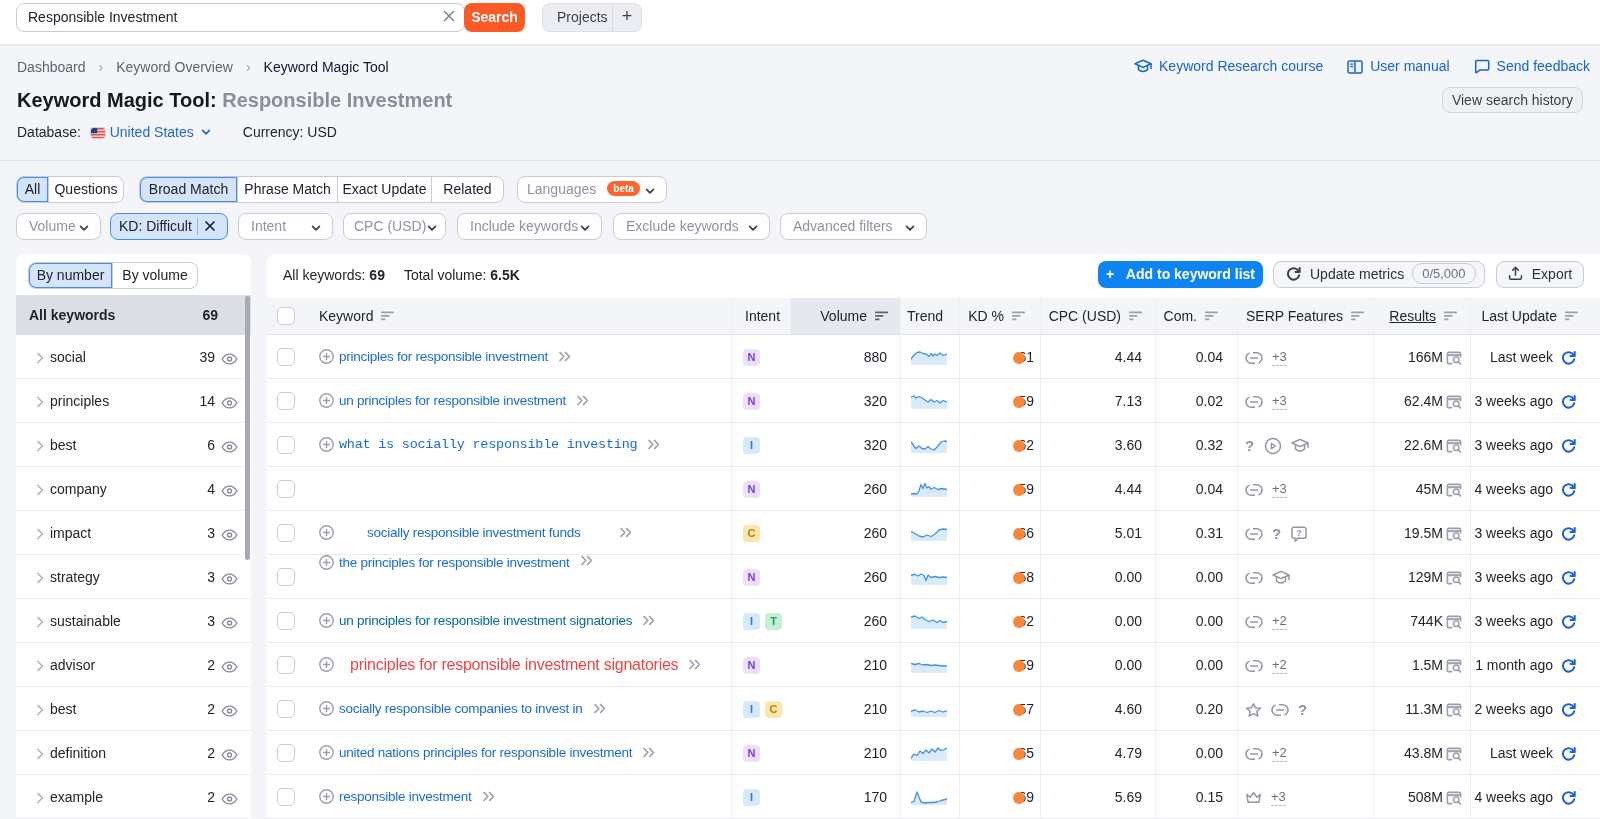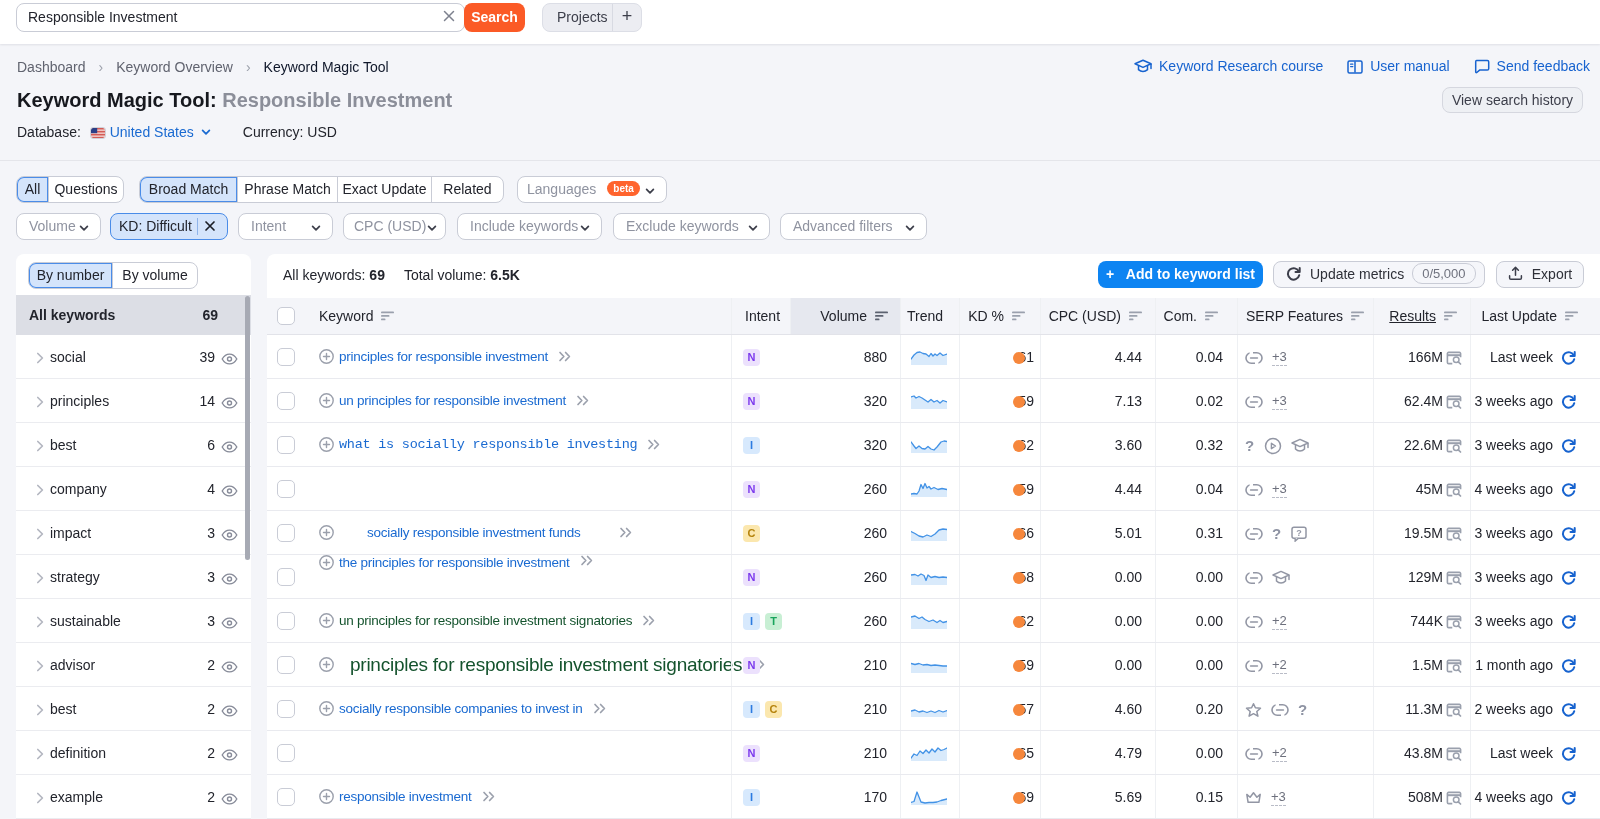--- a/index.html
+++ b/index.html
@@ -691,21 +691,21 @@
 </div>
 <div class="row" style="top:599px;">
 <span class="cb" style="left:10px;top:13px;"></span>
 <div style="position:absolute;left:52px;top:0;height:43px;display:flex;align-items:center;">
       <span style="display:flex;">
         <svg width="15" height="15" viewBox="0 0 15 15" fill="none">
           <circle cx="7.5" cy="7.5" r="6.7" stroke="#9ba0ac" stroke-width="1.4"></circle>
           <path d="M7.5 4.5 V10.5 M4.5 7.5 H10.5" stroke="#9ba0ac" stroke-width="1.4" stroke-linecap="round"></path>
         </svg>
       </span>
-      <span style="color:#14532d;margin-left:5px;font-size:13.5px;letter-spacing:-0.25px;">un principles for responsible investment signatories</span>
+      <span style="color:#0369a1;margin-left:5px;font-size:13.5px;letter-spacing:-0.25px;">un principles for responsible investment signatories</span>
       <span style="display:flex;margin-left:10px;">
         <svg width="14" height="11" viewBox="0 0 14 11" fill="none">
           <path d="M2 1.5 L5.8 5.5 L2 9.5 M7.6 1.5 L11.4 5.5 L7.6 9.5" stroke="#9ba0ac" stroke-width="1.7" stroke-linecap="round" stroke-linejoin="round"></path>
         </svg>
       </span>
     </div>
 <span class="badge" style="left:476px;background:#d7e9fd;color:#2c7be0;">I</span>
 <span class="badge" style="left:498px;background:#c8efd4;color:#18a45c;">T</span>
 <span class="vol">260</span>
 <span class="spark"><svg width="36" height="16" viewBox="0 0 36 16" fill="none">
@@ -750,21 +750,21 @@
 </div>
 <div class="row" style="top:643px;">
 <span class="cb" style="left:10px;top:13px;"></span>
 <div style="position:absolute;left:52px;top:0;height:43px;display:flex;align-items:center;">
       <span style="display:flex;">
         <svg width="15" height="15" viewBox="0 0 15 15" fill="none">
           <circle cx="7.5" cy="7.5" r="6.7" stroke="#9ba0ac" stroke-width="1.4"></circle>
           <path d="M7.5 4.5 V10.5 M4.5 7.5 H10.5" stroke="#9ba0ac" stroke-width="1.4" stroke-linecap="round"></path>
         </svg>
       </span>
-      <span style="color:#14532d;margin-left:16px;font-size:19px;letter-spacing:-0.25px;">principles for responsible investment signatories</span>
+      <span style="color:#ef4444;margin-left:16px;font-size:16px;letter-spacing:-0.25px;">principles for responsible investment signatories</span>
       <span style="display:flex;margin-left:10px;">
         <svg width="14" height="11" viewBox="0 0 14 11" fill="none">
           <path d="M2 1.5 L5.8 5.5 L2 9.5 M7.6 1.5 L11.4 5.5 L7.6 9.5" stroke="#9ba0ac" stroke-width="1.7" stroke-linecap="round" stroke-linejoin="round"></path>
         </svg>
       </span>
     </div>
 <span class="badge" style="left:476px;background:#ece1fd;color:#7c3aed;">N</span>
 <span class="vol">210</span>
 <span class="spark"><svg width="36" height="16" viewBox="0 0 36 16" fill="none">
         <path d="M0 6.5 L4 7.5 L8 6.5 L12 8 L16 7.5 L20 8.5 L24 8 L28 8.5 L32 9 L36 9 L36 16 L0 16 Z" fill="#d9eafb"></path>
@@ -867,20 +867,34 @@
 <span class="coldiv" style="left:633px;"></span>
 <span class="coldiv" style="left:692px;"></span>
 <span class="coldiv" style="left:773px;"></span>
 <span class="coldiv" style="left:888px;"></span>
 <span class="coldiv" style="left:970px;"></span>
 <span class="coldiv" style="left:1106px;"></span>
 <span class="coldiv" style="left:1203px;"></span>
 </div>
 <div class="row" style="top:731px;">
 <span class="cb" style="left:10px;top:13px;"></span>
+<div style="position:absolute;left:52px;top:0;height:43px;display:flex;align-items:center;">
+      <span style="display:flex;">
+        <svg width="15" height="15" viewBox="0 0 15 15" fill="none">
+          <circle cx="7.5" cy="7.5" r="6.7" stroke="#9ba0ac" stroke-width="1.4"></circle>
+          <path d="M7.5 4.5 V10.5 M4.5 7.5 H10.5" stroke="#9ba0ac" stroke-width="1.4" stroke-linecap="round"></path>
+        </svg>
+      </span>
+      <span style="color:#1a6ad1;margin-left:5px;font-size:13.5px;letter-spacing:-0.25px;">united nations principles for responsible investment</span>
+      <span style="display:flex;margin-left:10px;">
+        <svg width="14" height="11" viewBox="0 0 14 11" fill="none">
+          <path d="M2 1.5 L5.8 5.5 L2 9.5 M7.6 1.5 L11.4 5.5 L7.6 9.5" stroke="#9ba0ac" stroke-width="1.7" stroke-linecap="round" stroke-linejoin="round"></path>
+        </svg>
+      </span>
+    </div>
 <span class="badge" style="left:476px;background:#ece1fd;color:#7c3aed;">N</span>
 <span class="vol">210</span>
 <span class="spark"><svg width="36" height="16" viewBox="0 0 36 16" fill="none">
         <path d="M0 13 L3 9 L6 10.5 L9 6 L12 8.5 L15 5 L18 8 L21 4 L24 7 L27 3 L30 5.5 L33 4.5 L36 3 L36 16 L0 16 Z" fill="#d9eafb"></path>
         <path d="M0 13 L3 9 L6 10.5 L9 6 L12 8.5 L15 5 L18 8 L21 4 L24 7 L27 3 L30 5.5 L33 4.5 L36 3" stroke="#4292e6" stroke-width="1.3" stroke-linejoin="round" stroke-linecap="round"></path>
       </svg></span>
 <span class="kdnum">65</span>
     <span class="kddot"></span>
 <span class="cpc">4.79</span>
 <span class="com">0.00</span>

